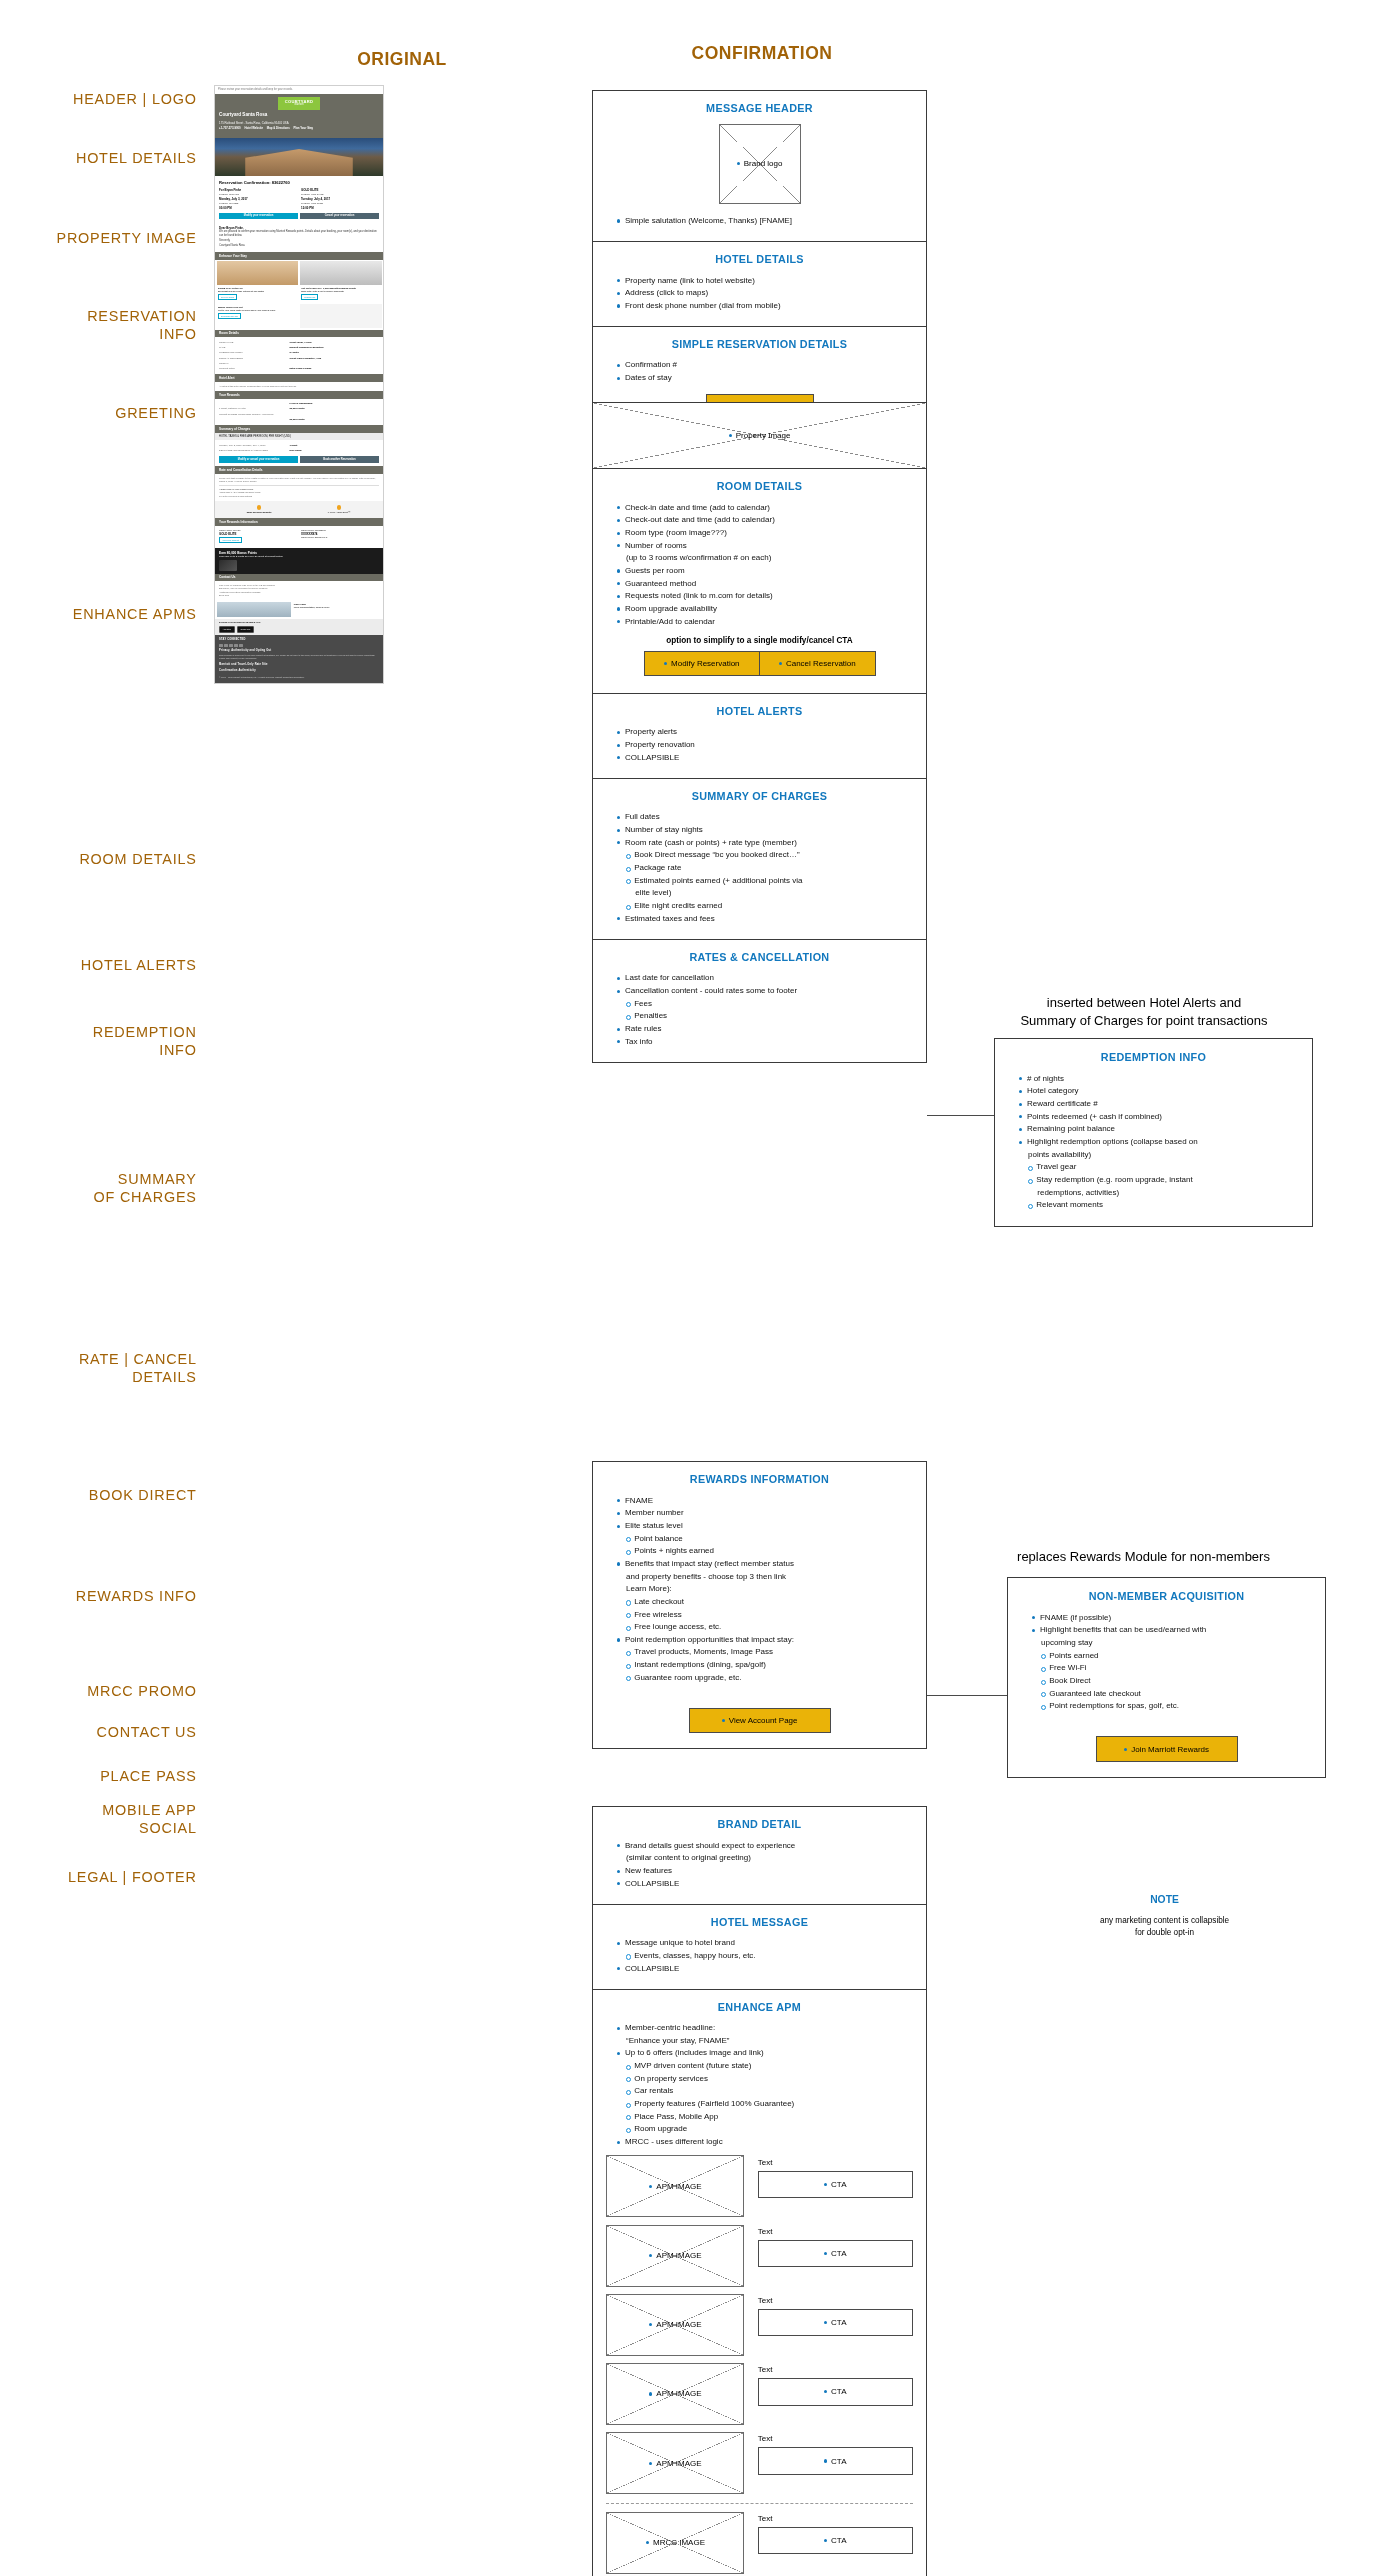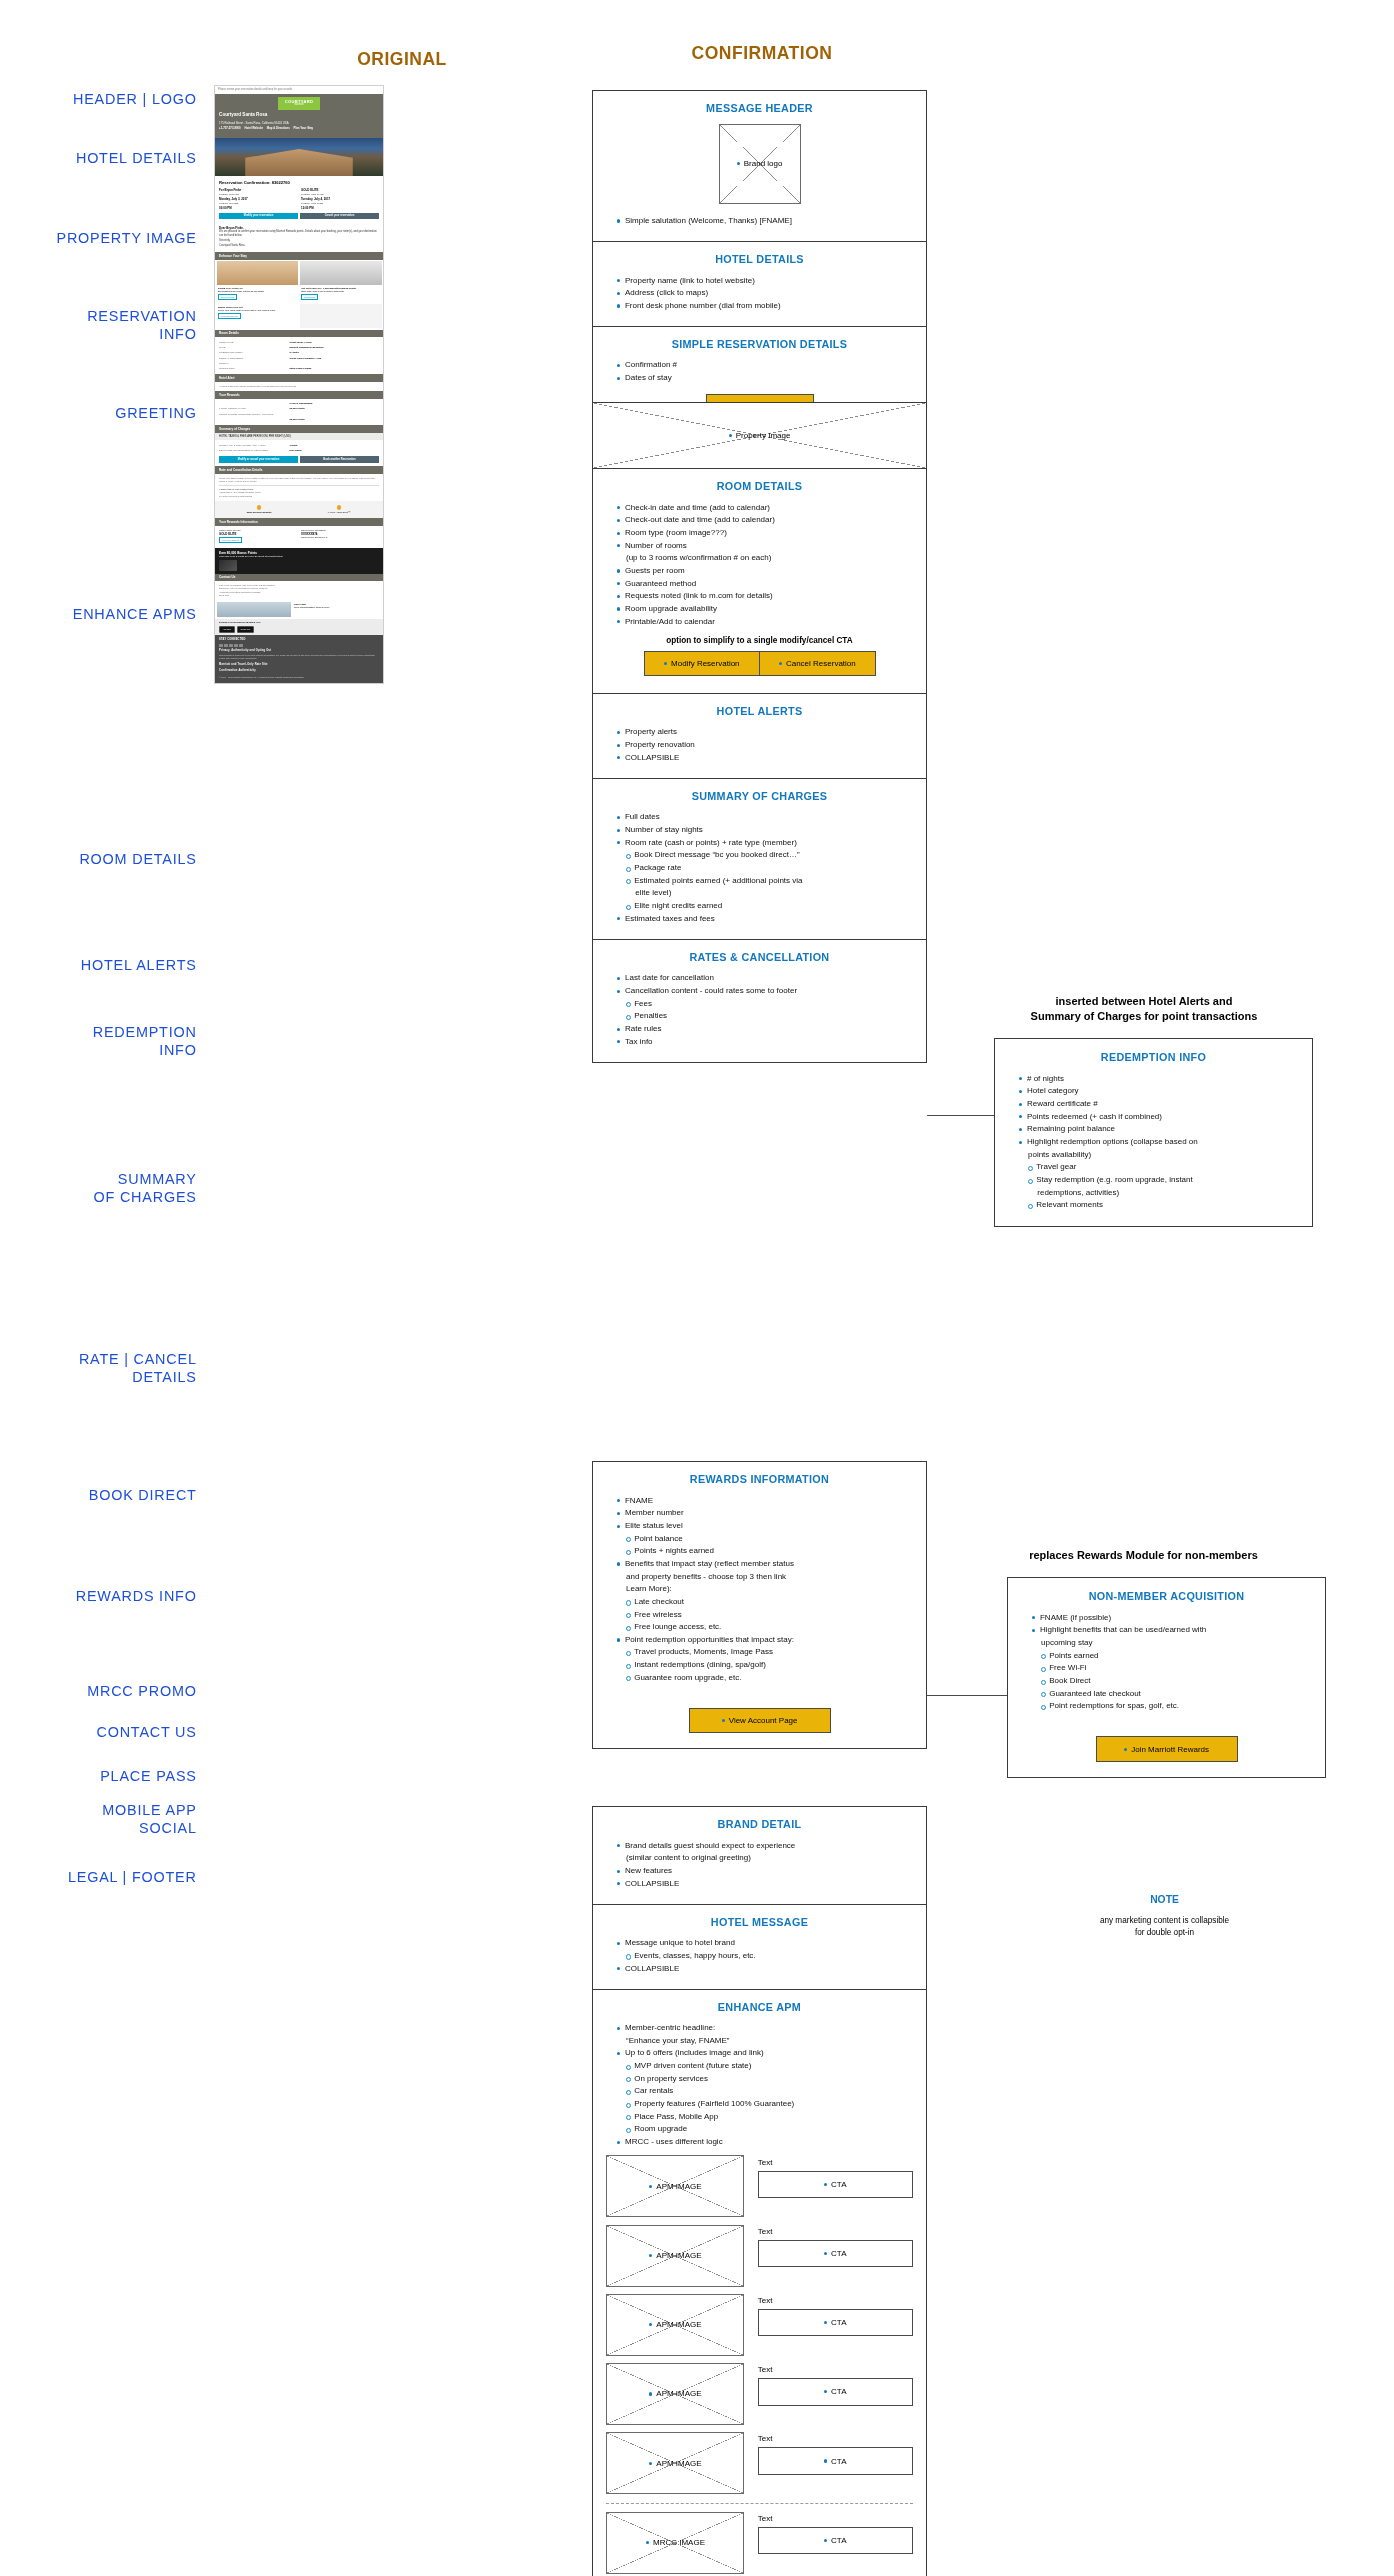--- a/index.html
+++ b/index.html
@@ -27,21 +27,21 @@
   #sidebar {
     position: absolute;
     left: 0; top: 0;
     width: 206px;
     height: 3391px;
   }
   .side-label {
     position: absolute;
     right: 9.3px;
     text-align: right;
-    color: #1d4ed8;
+    color: #a16207;
     font-size: 14.4px;
     font-weight: 500;
     letter-spacing: 0.8px;
     line-height: 1.26;
     white-space: pre-line;
   }
 
   
   #original-mock {
     position: absolute;
@@ -247,22 +247,22 @@
   .apm-right { flex:1; padding-top: 2.1px; }
   .apm-text { font-size: 8px; margin-bottom: 4.1px; }
   .apm-cta { border:0.5px solid #4a4a4a; padding: 8.2px 5.2px; display:flex; align-items:center; justify-content:center; font-size:8px; }
   .apm-cta .bdot { width:3.1px; height:3.1px; border-radius:50%; background:#1278be; margin-right:4.1px; flex:none;}
   .apm-divider { border-top: 1px dashed #9a9a9a; margin: 9.3px 0 2.1px; }
 
   
   .ann-note {
     position: absolute;
     text-align: center;
-    font-size: 11px;
-    font-weight: bold;
+    font-size: 13px;
+    font-weight: normal;
     color: #000;
     line-height: 1.4;
   }
   .ann-box {
     position: absolute;
     border: 0.8px solid #3a3a3a;
     background: #fff;
     padding: 12.4px 13.4px 14.4px;
   }
   .connector {

